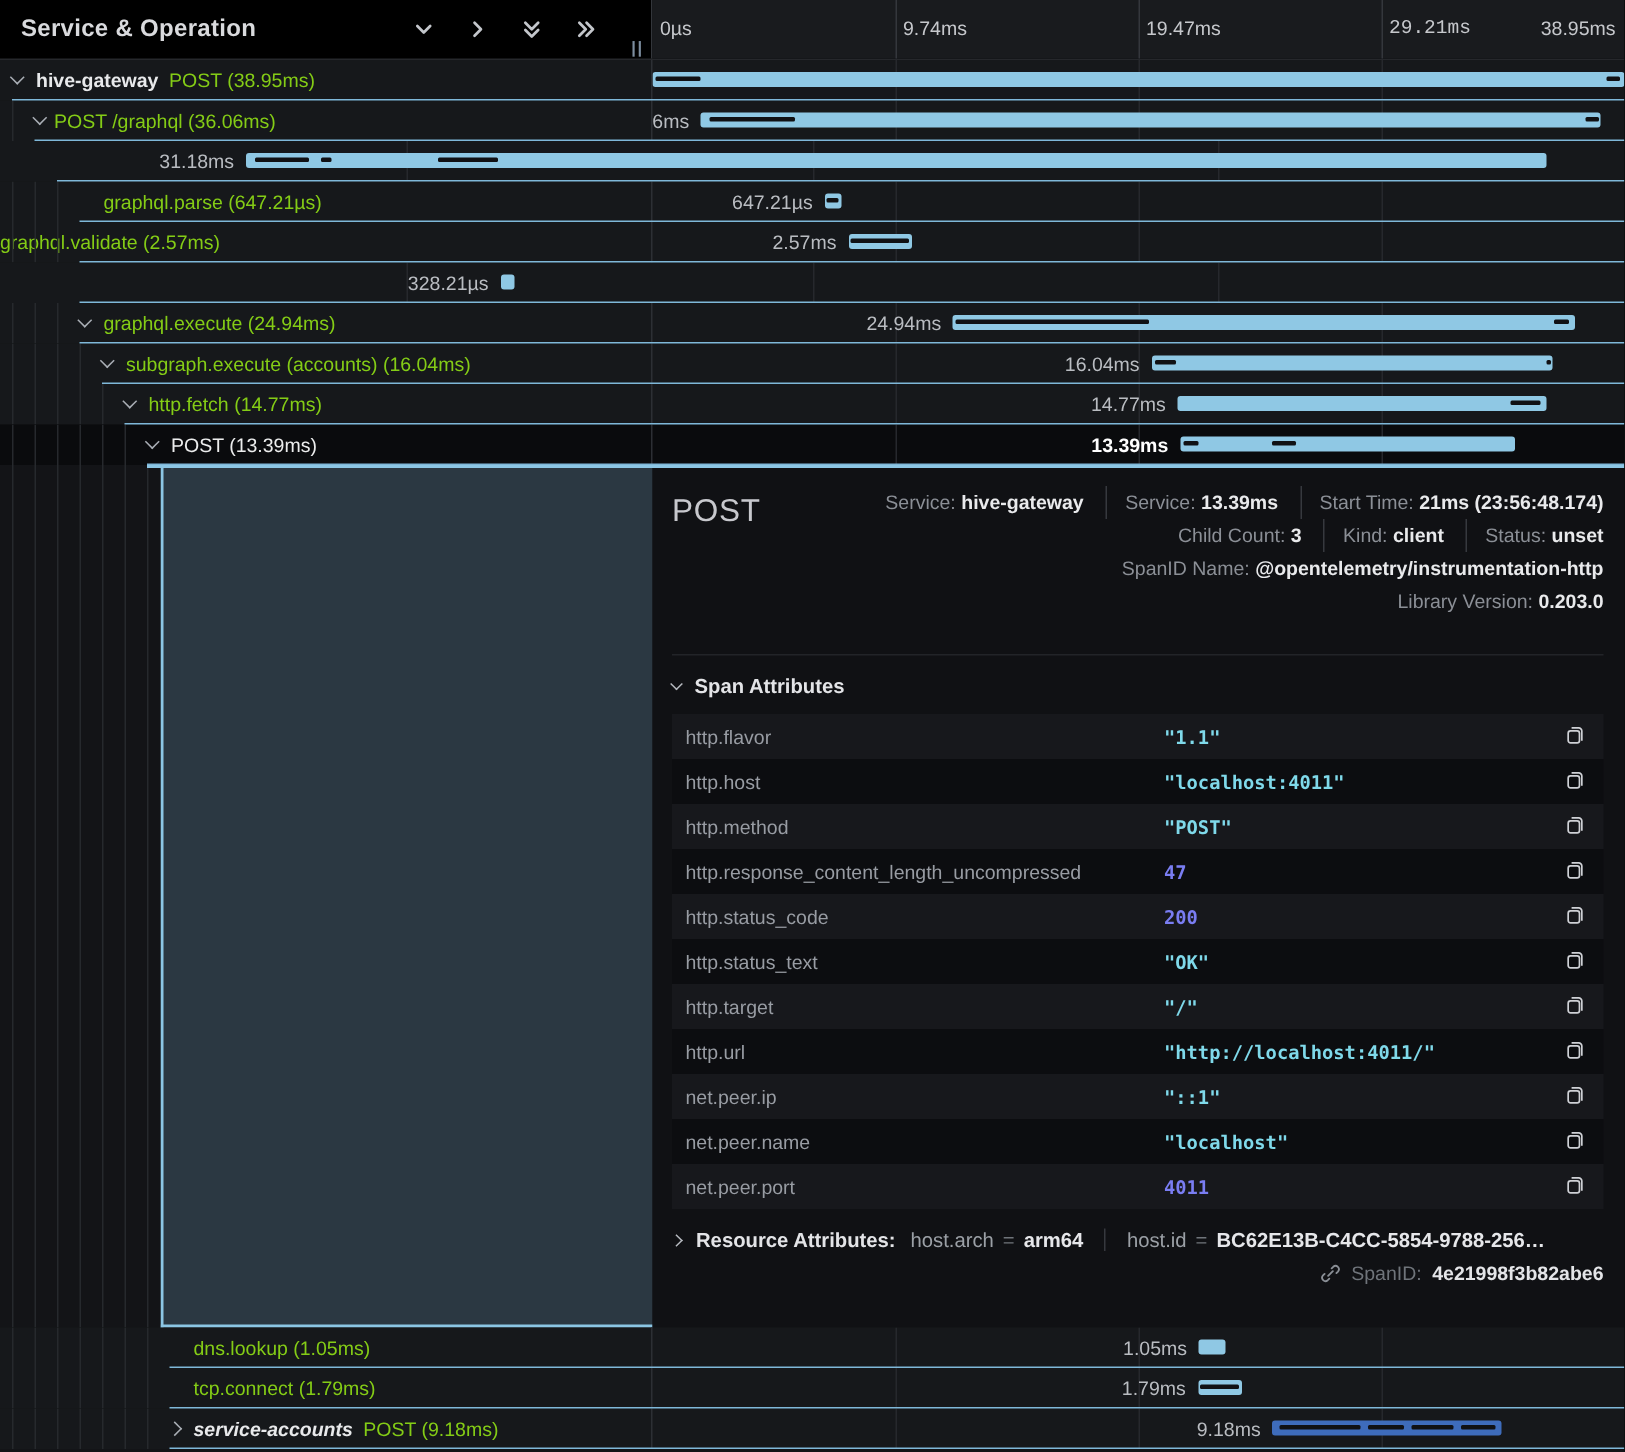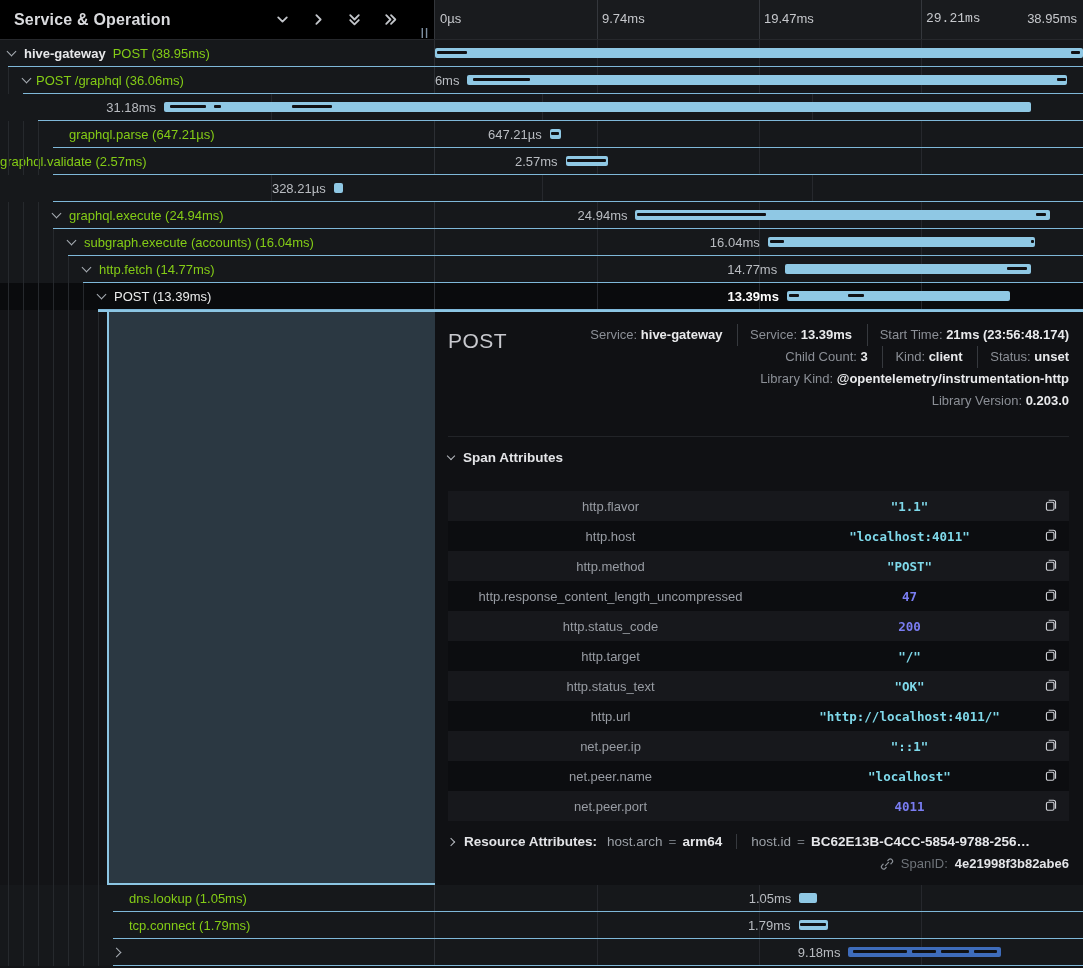--- a/index.html
+++ b/index.html
@@ -51,21 +51,21 @@
   .ov { flex:1; text-align:right; }
   .ov-line { line-height:22px; white-space:nowrap; }
   .ov-item { display:inline-block; }
   .ov-line .ov-item + .ov-item { border-left:1px solid #36393e; padding-left:12px; margin-left:11px; }
   .ov-label { color:#8b8f96; }
   .ov-val { color:#e9eaec; font-weight:700; }
   .section-head { margin-top:24px; padding-top:13px; border-top:1px solid #222428; display:flex; align-items:center; gap:9px; font-size:13.5px; font-weight:700; color:#e3e4e7; cursor:pointer; }
   .schev { display:inline-block; width:6px; height:6px; border-right:1.6px solid #b7bbc1; border-bottom:1.6px solid #b7bbc1; flex:none; }
   .schev.down { transform:rotate(45deg); margin-top:-3px; }
   .schev.right { transform:rotate(-45deg); }
-  .attr-table { margin-top:26px;text-align:center; }
+  .attr-table { margin-top:11px; }
   .attr-row { display:flex; align-items:center; height:30px; padding:0 10px 0 9px; }
   .attr-row:nth-child(odd) { background:#17181c; }
   .attr-row:nth-child(even) { background:#0c0d10; }
   .attr-key { min-width:319px; padding-right:12px; color:#989ca3; white-space:nowrap; flex:none; }
   .attr-val { flex:1; font-family:"DejaVu Sans Mono", monospace; font-size:12.5px; font-weight:700; white-space:nowrap; overflow:hidden; }
   .attr-val.string { color:#7fd9ea; }
   .attr-val.number { color:#7a7df2; }
   .copy-btn { flex:none; width:16px; height:16px; cursor:pointer; }
   .res-row { display:flex; align-items:center; margin-top:13px; font-size:13.5px; white-space:nowrap; }
   .res-title { font-weight:700; color:#e3e4e7; margin:0 10px 0 10px; }
@@ -310,21 +310,21 @@
             <span class="ov-item"><span class="ov-label">Service:</span> <span class="ov-val">hive-gateway</span></span>
             <span class="ov-item"><span class="ov-label">Service:</span> <span class="ov-val">13.39ms</span></span>
             <span class="ov-item"><span class="ov-label">Start Time:</span> <span class="ov-val">21ms (23:56:48.174)</span></span>
           </div>
           <div class="ov-line">
             <span class="ov-item"><span class="ov-label">Child Count:</span> <span class="ov-val">3</span></span>
             <span class="ov-item"><span class="ov-label">Kind:</span> <span class="ov-val">client</span></span>
             <span class="ov-item"><span class="ov-label">Status:</span> <span class="ov-val">unset</span></span>
           </div>
           <div class="ov-line">
-            <span class="ov-item"><span class="ov-label">Library Kind:</span> <span class="ov-val">@opentelemetry/instrumentation-http</span></span>
+            <span class="ov-item"><span class="ov-label">SpanID Name:</span> <span class="ov-val">@opentelemetry/instrumentation-http</span></span>
           </div>
           <div class="ov-line">
             <span class="ov-item"><span class="ov-label">Library Version:</span> <span class="ov-val">0.203.0</span></span>
           </div>
         </div>
       </div>
 
       <div class="section-head">
         <span class="schev down"></span>
         <span>Span Attributes</span>
@@ -365,30 +365,30 @@
           </div>
           <div class="attr-row">
             <span class="attr-key">http.status_code</span>
             <span class="attr-val number">200</span>
             <span class="copy-btn"><svg width="14" height="14" viewBox="0 0 16 16" fill="none" stroke="#cfd1d6" stroke-width="1.3" stroke-linejoin="round">
                 <rect x="2.8" y="4.8" width="8.6" height="9.2" rx="1.8"></rect>
                 <path d="M5.4 2.6h5.4A2.4 2.4 0 0 1 13.2 5v7.4"></path>
               </svg></span>
           </div>
           <div class="attr-row">
+            <span class="attr-key">http.status_text</span>
+            <span class="attr-val string">"OK"</span>
+            <span class="copy-btn"><svg width="14" height="14" viewBox="0 0 16 16" fill="none" stroke="#cfd1d6" stroke-width="1.3" stroke-linejoin="round">
+                <rect x="2.8" y="4.8" width="8.6" height="9.2" rx="1.8"></rect>
+                <path d="M5.4 2.6h5.4A2.4 2.4 0 0 1 13.2 5v7.4"></path>
+              </svg></span>
+          </div>
+          <div class="attr-row">
             <span class="attr-key">http.target</span>
             <span class="attr-val string">"/"</span>
-            <span class="copy-btn"><svg width="14" height="14" viewBox="0 0 16 16" fill="none" stroke="#cfd1d6" stroke-width="1.3" stroke-linejoin="round">
-                <rect x="2.8" y="4.8" width="8.6" height="9.2" rx="1.8"></rect>
-                <path d="M5.4 2.6h5.4A2.4 2.4 0 0 1 13.2 5v7.4"></path>
-              </svg></span>
-          </div>
-          <div class="attr-row">
-            <span class="attr-key">http.status_text</span>
-            <span class="attr-val string">"OK"</span>
             <span class="copy-btn"><svg width="14" height="14" viewBox="0 0 16 16" fill="none" stroke="#cfd1d6" stroke-width="1.3" stroke-linejoin="round">
                 <rect x="2.8" y="4.8" width="8.6" height="9.2" rx="1.8"></rect>
                 <path d="M5.4 2.6h5.4A2.4 2.4 0 0 1 13.2 5v7.4"></path>
               </svg></span>
           </div>
           <div class="attr-row">
             <span class="attr-key">http.url</span>
             <span class="attr-val string">"http://localhost:4011/"</span>
             <span class="copy-btn"><svg width="14" height="14" viewBox="0 0 16 16" fill="none" stroke="#cfd1d6" stroke-width="1.3" stroke-linejoin="round">
                 <rect x="2.8" y="4.8" width="8.6" height="9.2" rx="1.8"></rect>
@@ -495,20 +495,21 @@
       <div class="row">
         <div class="tcell">
           <span class="guide" style="left: 8px;"></span>
           <span class="guide" style="left: 23px;"></span>
           <span class="guide" style="left: 38px;"></span>
           <span class="guide" style="left: 53px;"></span>
           <span class="guide" style="left: 68px;"></span>
           <span class="guide" style="left: 83px;"></span>
           <span class="guide" style="left: 98px;"></span>
           <span class="rchev cright" style="left: 113px;"></span>
+          <span class="tname" style="padding-left: 129px;"><span class="svc italic">service-accounts</span><span class="op">POST (9.18ms)</span></span>
         </div>
         <div class="bcell">
           <span class="grid" style="left: 25%;"></span>
           <span class="grid" style="left: 50%;"></span>
           <span class="grid" style="left: 75%;"></span>
           <div class="bar" style="left: 63.7997%; width: 23.5687%; background: rgb(62, 108, 187);"></div>
           <span class="stripe" style="left: 64.4416%; width: 8.4724%; background: rgb(16, 17, 20);"></span>
           <span class="stripe" style="left: 73.6842%; width: 3.59435%; background: rgb(16, 17, 20);"></span>
           <span class="stripe" style="left: 78.0488%; width: 4.36457%; background: rgb(16, 17, 20);"></span>
           <span class="stripe" style="left: 83.1836%; width: 3.59435%; background: rgb(16, 17, 20);"></span>

